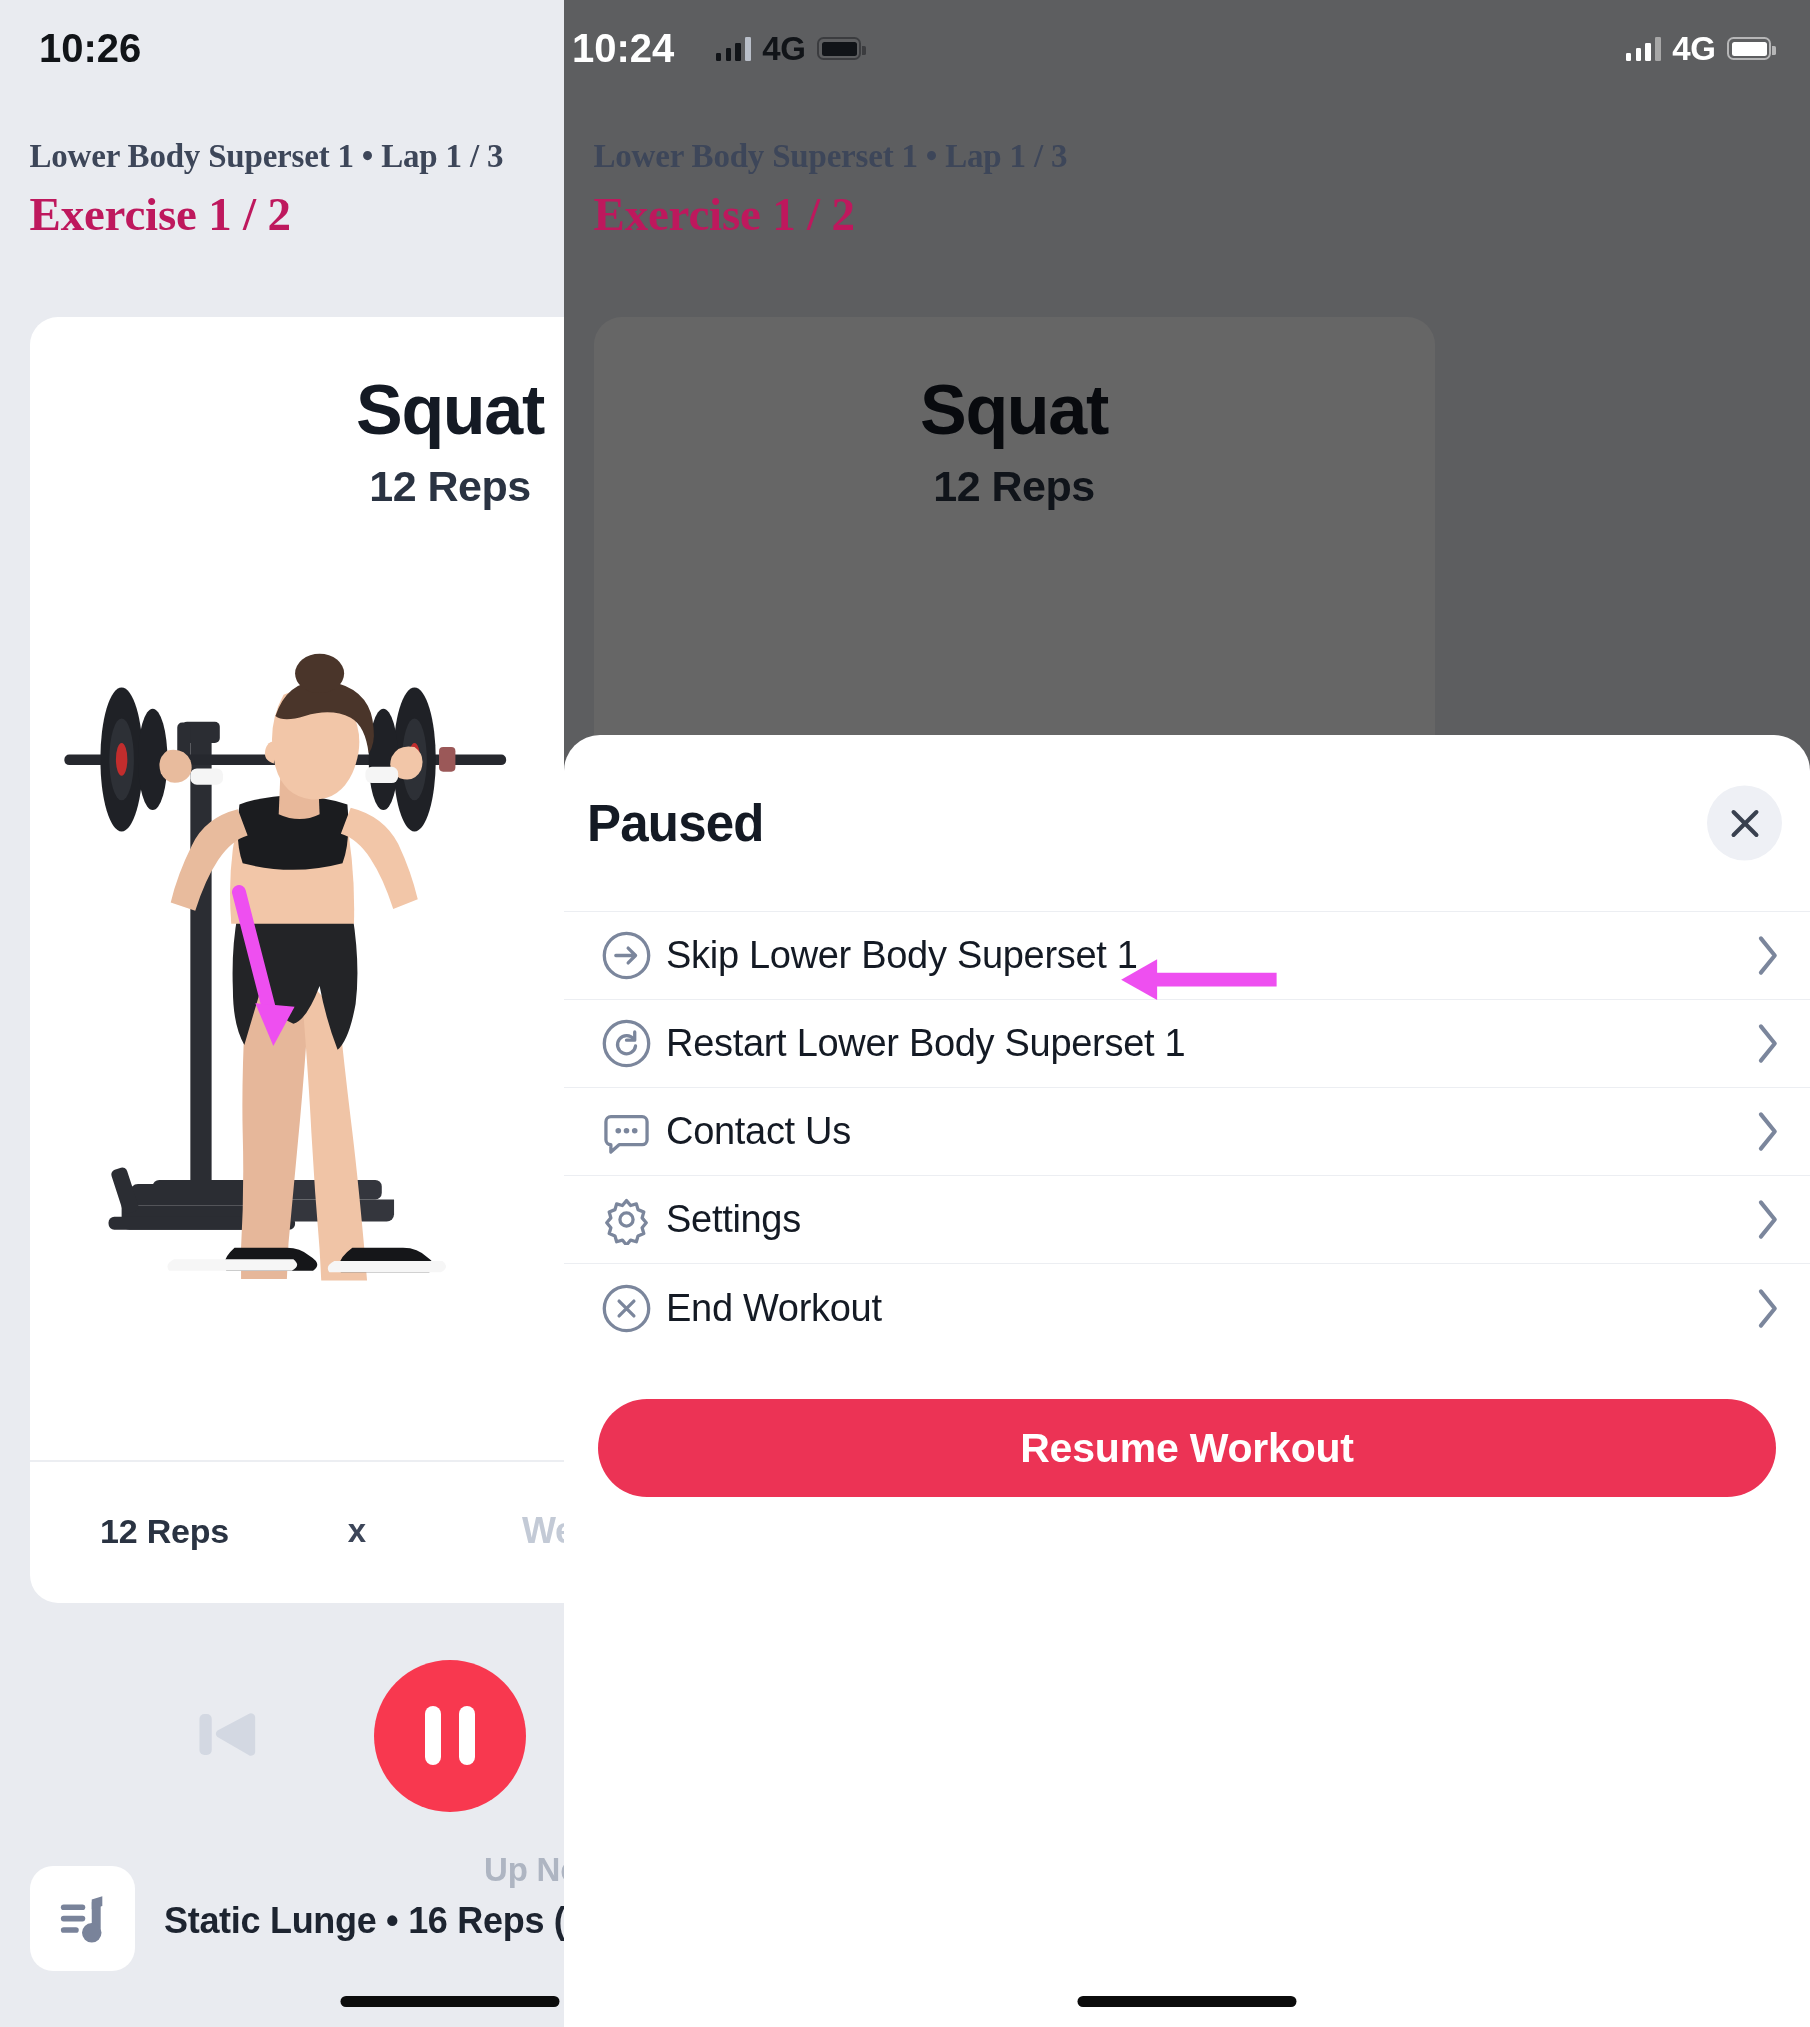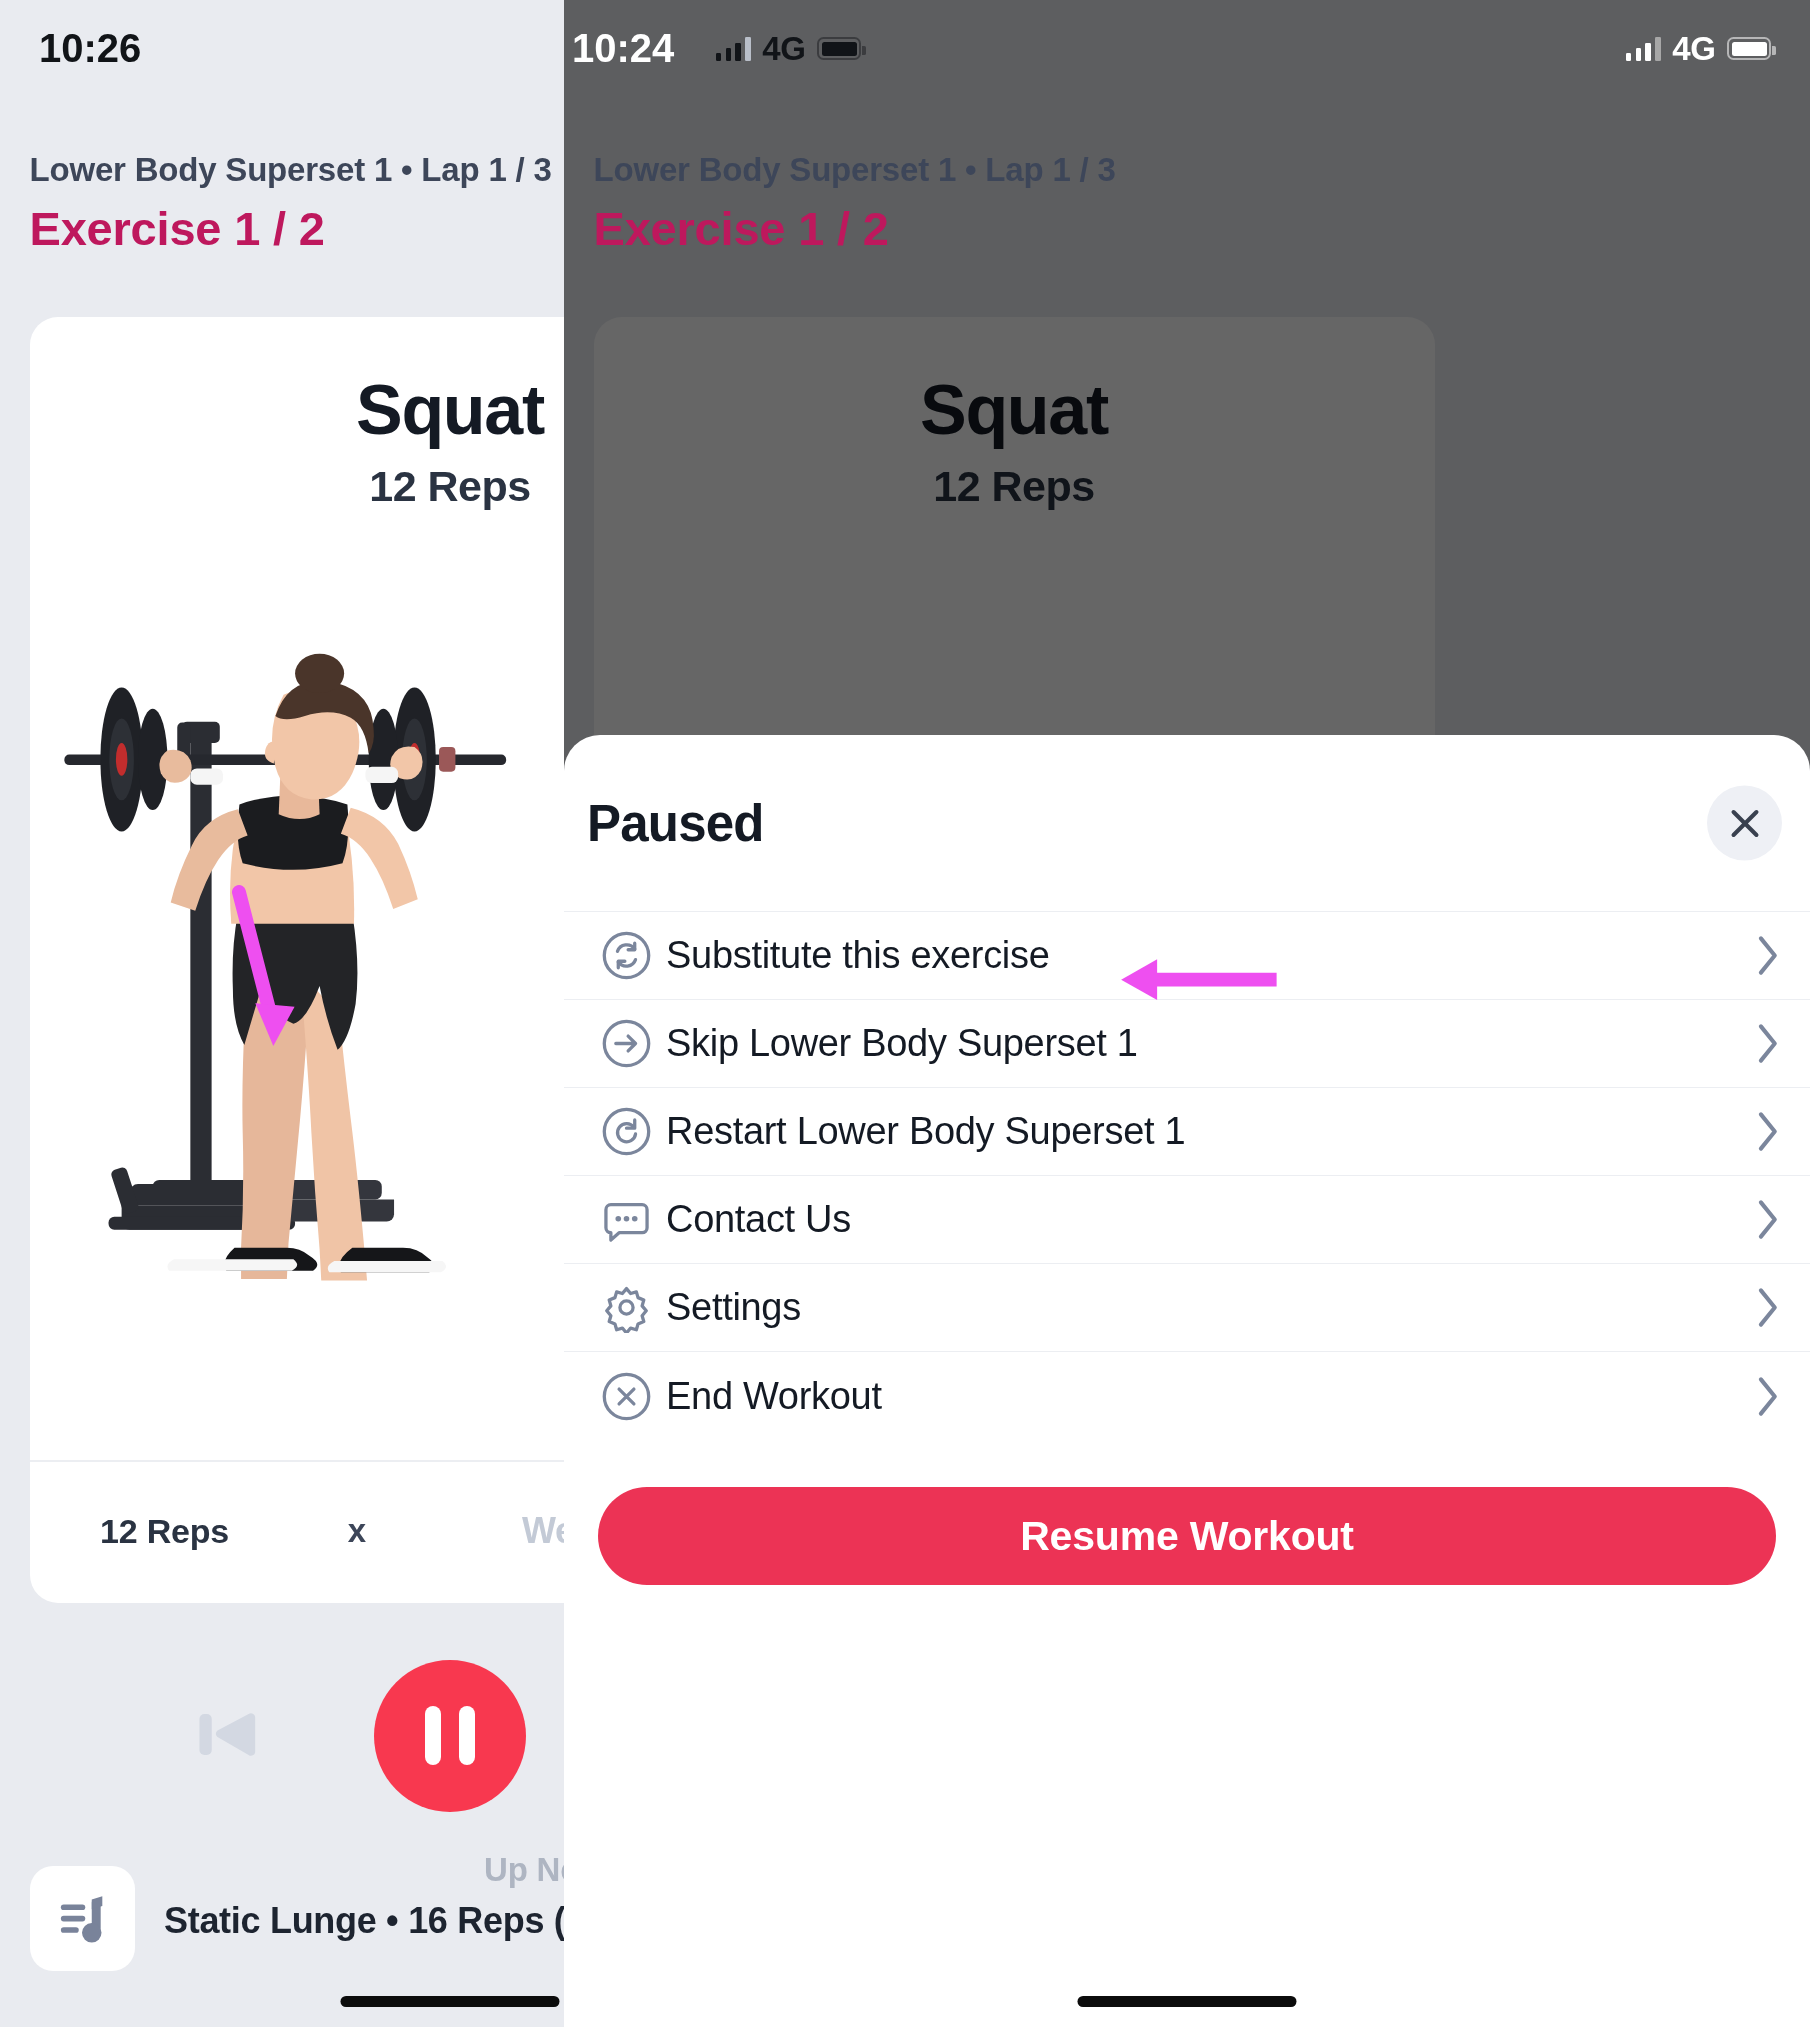--- a/index.html
+++ b/index.html
@@ -71,21 +71,21 @@
   
   .statusbar.dark .status-time { color:#ffffff; }
   .statusbar.dark .bars i { background:#ffffff; }
   .statusbar.dark .bars i:nth-child(4){ background:#a7a7a7; }
   .statusbar.dark .net { color:#ffffff; }
   .statusbar.dark .batt { border-color:rgba(255,255,255,0.55); }
   .statusbar.dark .batt::after{ background:rgba(255,255,255,0.55); }
   .statusbar.dark .batt span{ background:#ffffff; }
 
   
-  .wk-header { position:absolute; left:29.5px; top:151px; z-index:10; }
+  .wk-header { position:absolute; left:29.5px; top:138px; z-index:10;font-family:Liberation Serif, serif; }
   .wk-superset {
     font-size:33px; font-weight:600; color:#3d4659;
     letter-spacing:-0.2px; white-space:nowrap;
   }
   .wk-exercise {
     margin-top:12px;
     font-size:47px; font-weight:700; color:#be185d;
     letter-spacing:-0.2px; white-space:nowrap;
   }
 
@@ -397,37 +397,20 @@
         <div class="sheet-title">Paused</div>
         <div class="close-btn">
           <svg width="36" height="36" viewBox="0 0 44 44">
             <path d="M8 8 L36 36 M36 8 L8 36" stroke="#39414f" stroke-width="5" stroke-linecap="round"></path>
           </svg>
         </div>
       </div>
 
       <div class="menu">
 
-        <div class="menu-item">
-          <div class="mi-icon">
-            <svg width="51" height="51" viewBox="0 0 62 62">
-              <circle cx="31" cy="31" r="27" fill="none" stroke="#7b869c" stroke-width="4"></circle>
-              <path d="M20 26 a12 12 0 0 1 21 -3" fill="none" stroke="#7b869c" stroke-width="4" stroke-linecap="round"></path>
-              <path d="M42 36 a12 12 0 0 1 -21 3" fill="none" stroke="#7b869c" stroke-width="4" stroke-linecap="round"></path>
-              <path d="M41 16 v8 h-8" fill="none" stroke="#7b869c" stroke-width="4" stroke-linecap="round" stroke-linejoin="round"></path>
-              <path d="M21 46 v-8 h8" fill="none" stroke="#7b869c" stroke-width="4" stroke-linecap="round" stroke-linejoin="round"></path>
-            </svg>
-          </div>
-          <div class="mi-label">Substitute this exercise</div>
-          <div class="mi-chev">
-            <svg width="24.5" height="43" viewBox="0 0 30 52">
-                <path d="M6 5 L23 26 L6 47" fill="none" stroke="#7b869c" stroke-width="5" stroke-linecap="round" stroke-linejoin="round"></path>
-              </svg>
-          </div>
-        </div>
 
         <div class="menu-item">
           <div class="mi-icon">
             <svg width="51" height="51" viewBox="0 0 62 62">
               <circle cx="31" cy="31" r="27" fill="none" stroke="#7b869c" stroke-width="4"></circle>
               <path d="M18 31 h24 M33 22 l9 9 l-9 9" fill="none" stroke="#7b869c" stroke-width="4" stroke-linecap="round" stroke-linejoin="round"></path>
             </svg>
           </div>
           <div class="mi-label">Skip Lower Body Superset 1</div>
           <div class="mi-chev">

